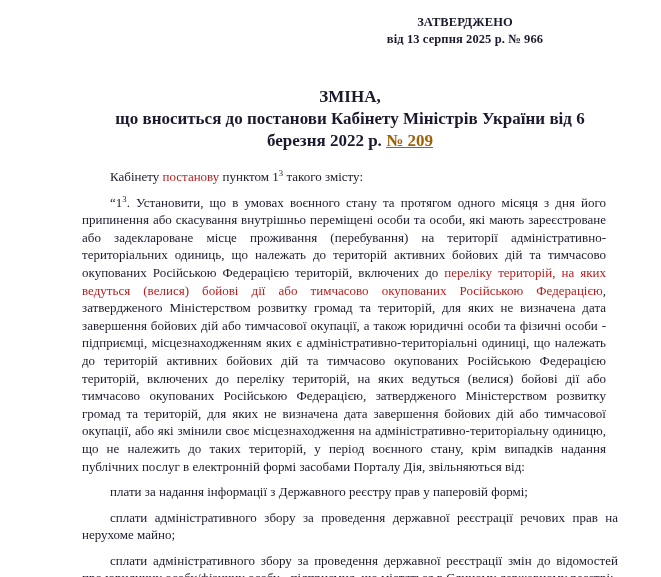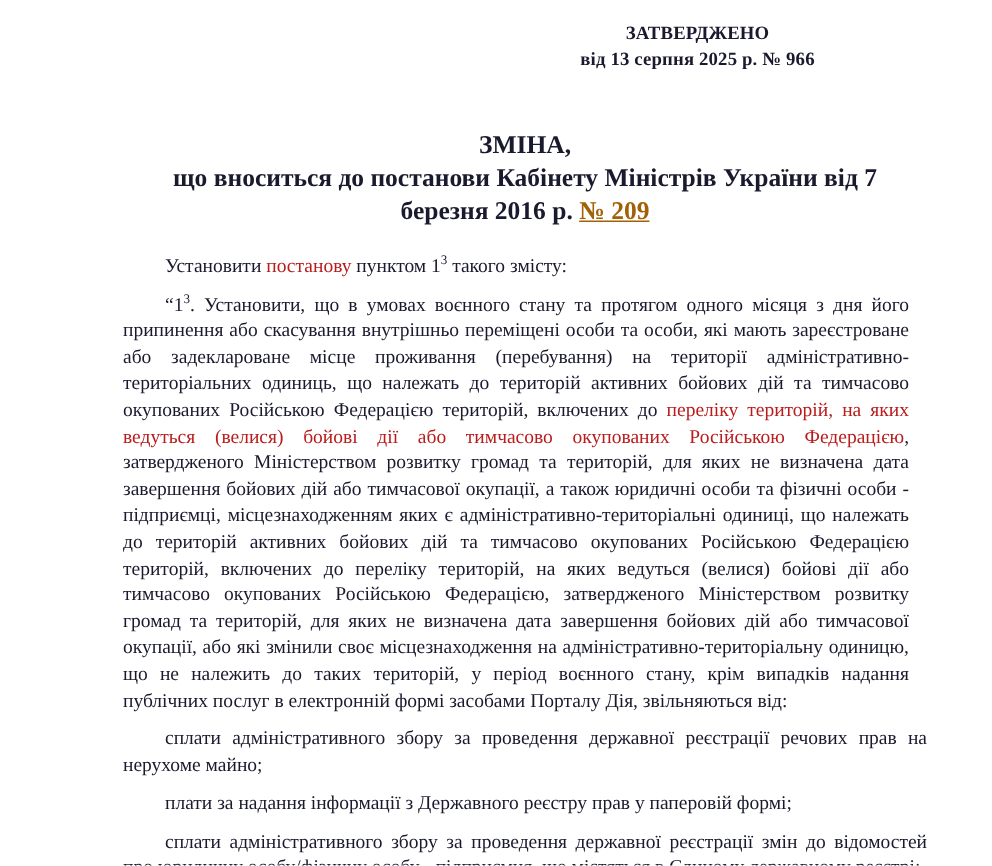--- a/index.html
+++ b/index.html
@@ -97,29 +97,29 @@
 
 <div class="page">
 
   <div class="approval">
     <div>ЗАТВЕРДЖЕНО</div>
     <div>від 13 серпня 2025 р. № 966</div>
   </div>
 
   <div class="doc-title">
     <div>ЗМІНА,</div>
-    <div>що вноситься до постанови Кабінету Міністрів України від 7</div>
-    <div><span>березня 2016 р. </span><span class="title-link">№ 209</span></div>
+    <div>що вноситься до постанови Кабінету Міністрів України від 6</div>
+    <div><span>березня 2022 р. </span><span class="title-link">№ 209</span></div>
   </div>
 
   <div class="body-text">
 
-    <p class="para"><span>Установити </span><span class="doclink">постанову</span><span> пунктом 1</span><sup>3</sup><span> такого змісту:</span></p>
+    <p class="para"><span>Кабінету </span><span class="doclink">постанову</span><span> пунктом 1</span><sup>3</sup><span> такого змісту:</span></p>
 
     <p class="block"><span>“</span><span>1</span><sup>3</sup><span>. Установити, що в умовах воєнного стану та протягом одного місяця з дня його припинення або скасування внутрішньо переміщені особи та особи, які мають зареєстроване або задеклароване місце проживання (перебування) на території адміністративно-територіальних одиниць, що належать до територій активних бойових дій та тимчасово окупованих Російською Федерацією територій, включених до </span><span class="doclink">переліку територій, на яких ведуться (велися) бойові дії або тимчасово окупованих Російською Федерацією</span><span>, затвердженого Міністерством розвитку громад та територій, для яких не визначена дата завершення бойових дій або тимчасової окупації, а також юридичні особи та фізичні особи - підприємці, місцезнаходженням яких є адміністративно-територіальні одиниці, що належать до територій активних бойових дій та тимчасово окупованих Російською Федерацією територій, включених до переліку територій, на яких ведуться (велися) бойові дії або тимчасово окупованих Російською Федерацією, затвердженого Міністерством розвитку громад та територій, для яких не визначена дата завершення бойових дій або тимчасової окупації, або які змінили своє місцезнаходження на адміністративно-територіальну одиницю, що не належить до таких територій, у період воєнного стану, крім випадків надання публічних послуг в електронній формі засобами Порталу Дія, звільняються від:</span></p>
 
+    <p class="para">плати за надання інформації з Державного реєстру прав у паперовій формі;</p>
     <p class="para">сплати адміністративного збору за проведення державної реєстрації речових прав на нерухоме майно;</p>
-    <p class="para">плати за надання інформації з Державного реєстру прав у паперовій формі;</p>
     <p class="para">сплати адміністративного збору за проведення державної реєстрації змін до відомостей про юридичну особу/фізичну особу - підприємця, що містяться в Єдиному державному реєстрі;</p>
 
   </div>
 
 </div>
 
 </body></html>

